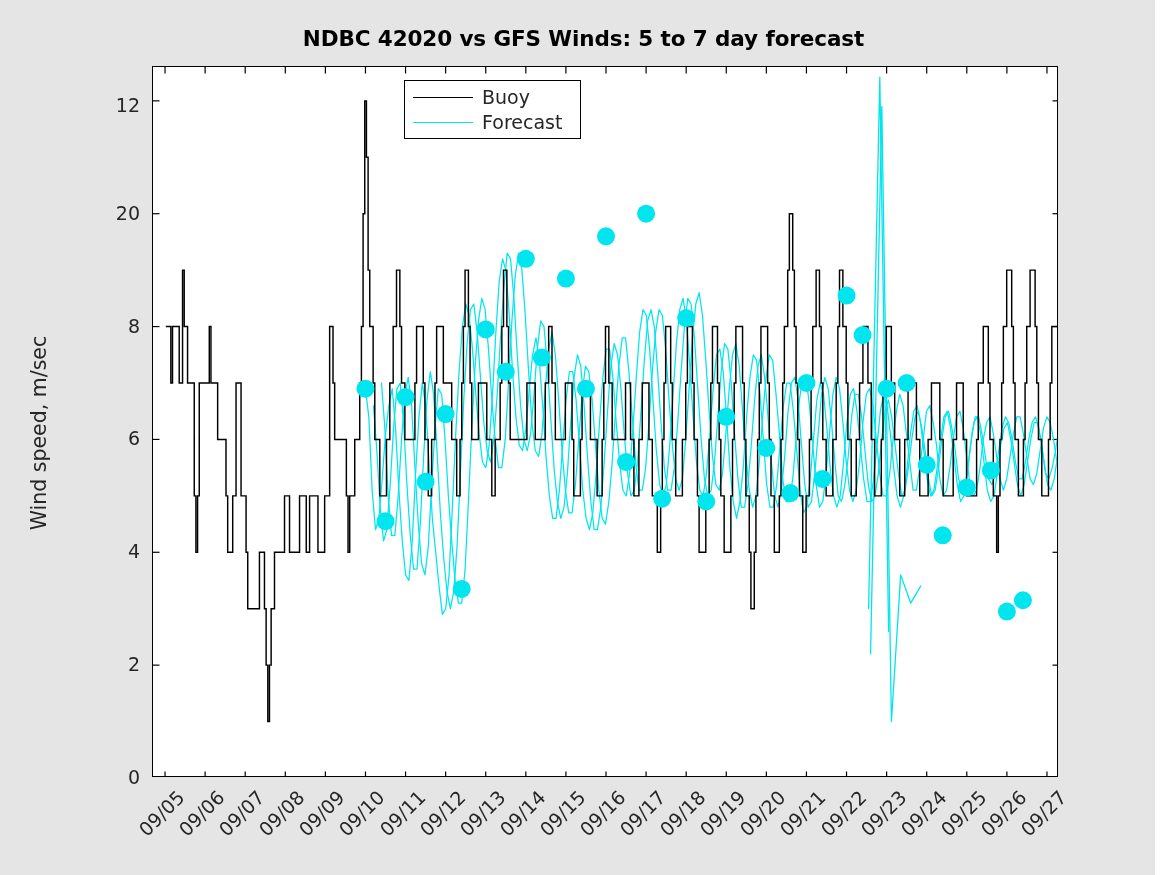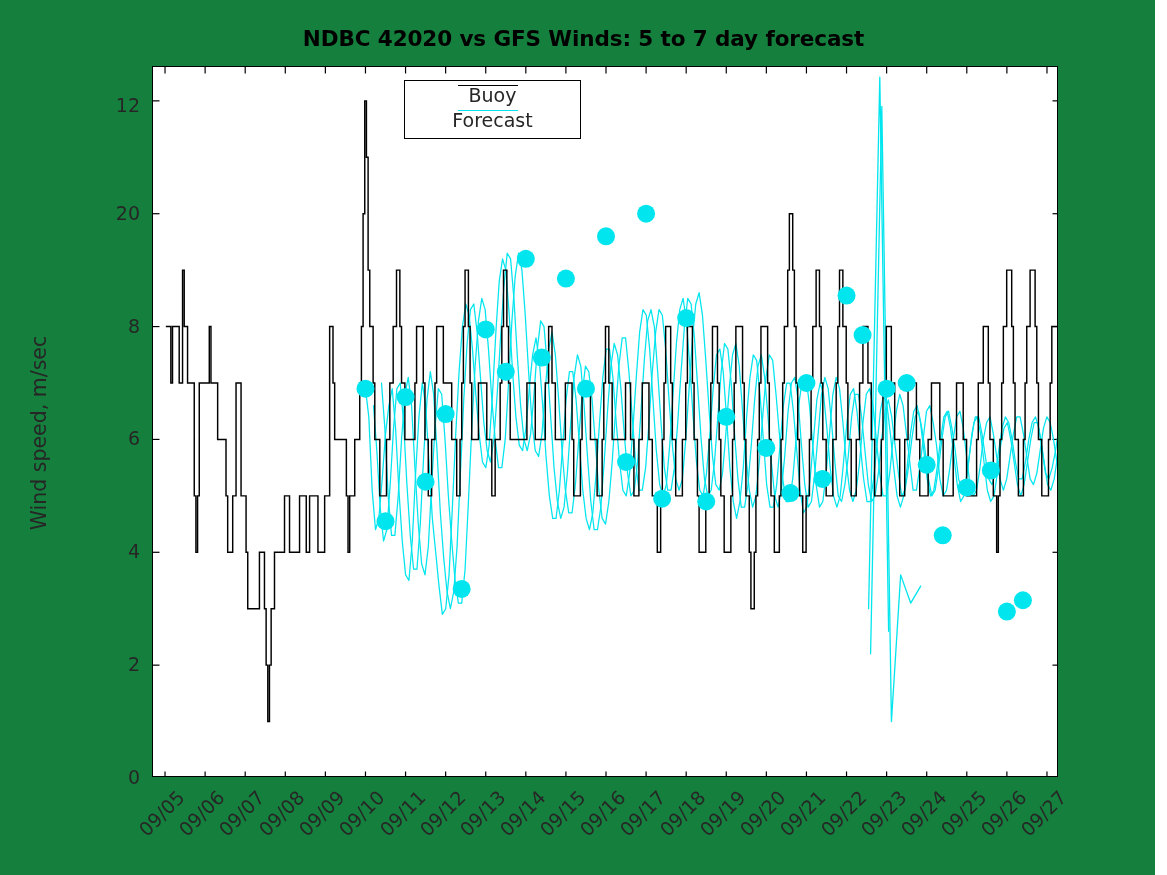--- a/index.html
+++ b/index.html
@@ -10,21 +10,21 @@
   body {
     width: 1167px;
     height: 875px;
     font-family: "DejaVu Sans", sans-serif;
     overflow: hidden;
   }
   #figure {
     position: relative;
     width: 1155px;
     height: 875px;
-    background: #15803d;
+    background: #e5e5e5;
   }
   #chart-title {
     position: absolute;
     left: 0;
     top: 26px;
     width: 1167px;
     text-align: center;
     font-size: 21.5px;
     font-weight: bold;
     color: #000000;
@@ -100,21 +100,20 @@
     height: 59px;
     box-sizing: border-box;
     border: 1.1px solid #000000;
     background: #ffffff;
     padding: 4px 8px 4px 8px;
   }
   .legend-row {
     display: flex;
     align-items: center;
     height: 25px;
-    flex-direction: column;
   }
   .legend-swatch {
     width: 60px;
     height: 0;
     border-top-width: 1.6px;
     border-top-style: solid;
     margin-right: 9px;
     flex: 0 0 auto;
   }
   .legend-swatch.buoy { border-top-color: #000000; }

